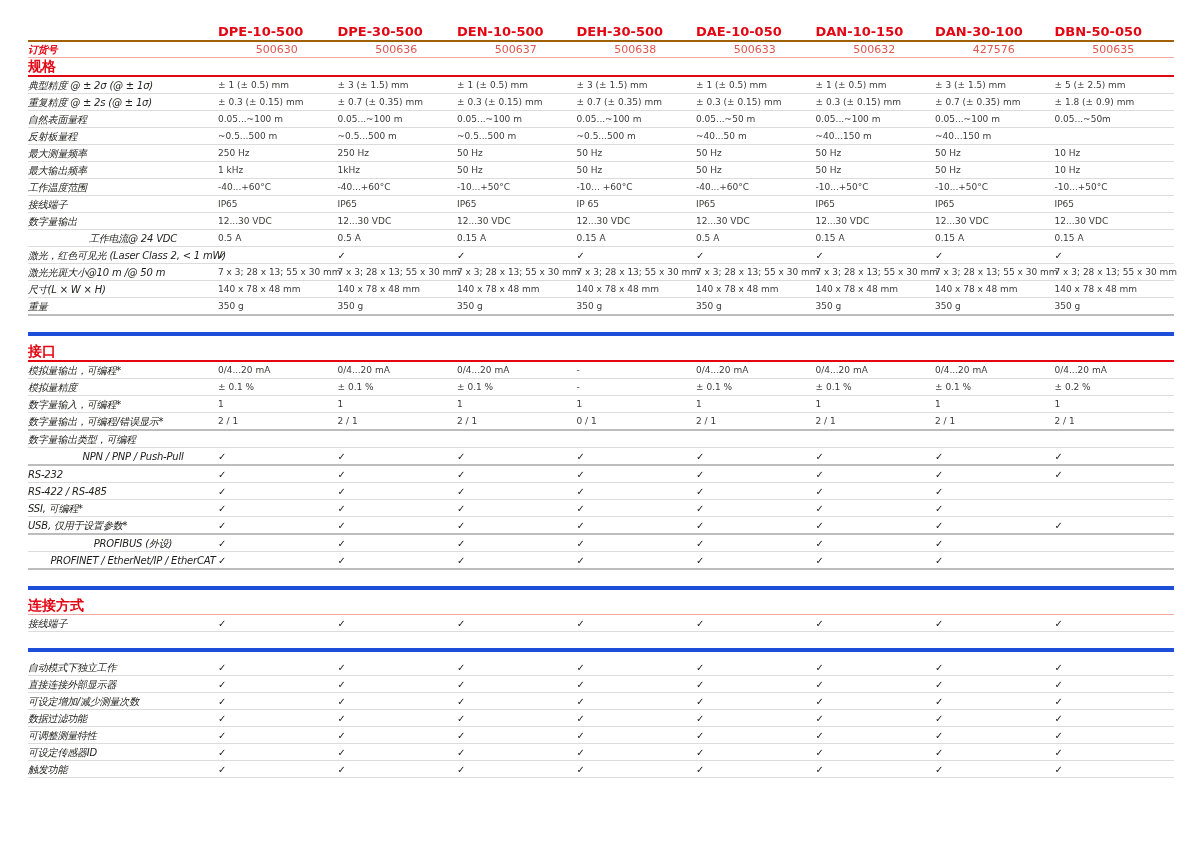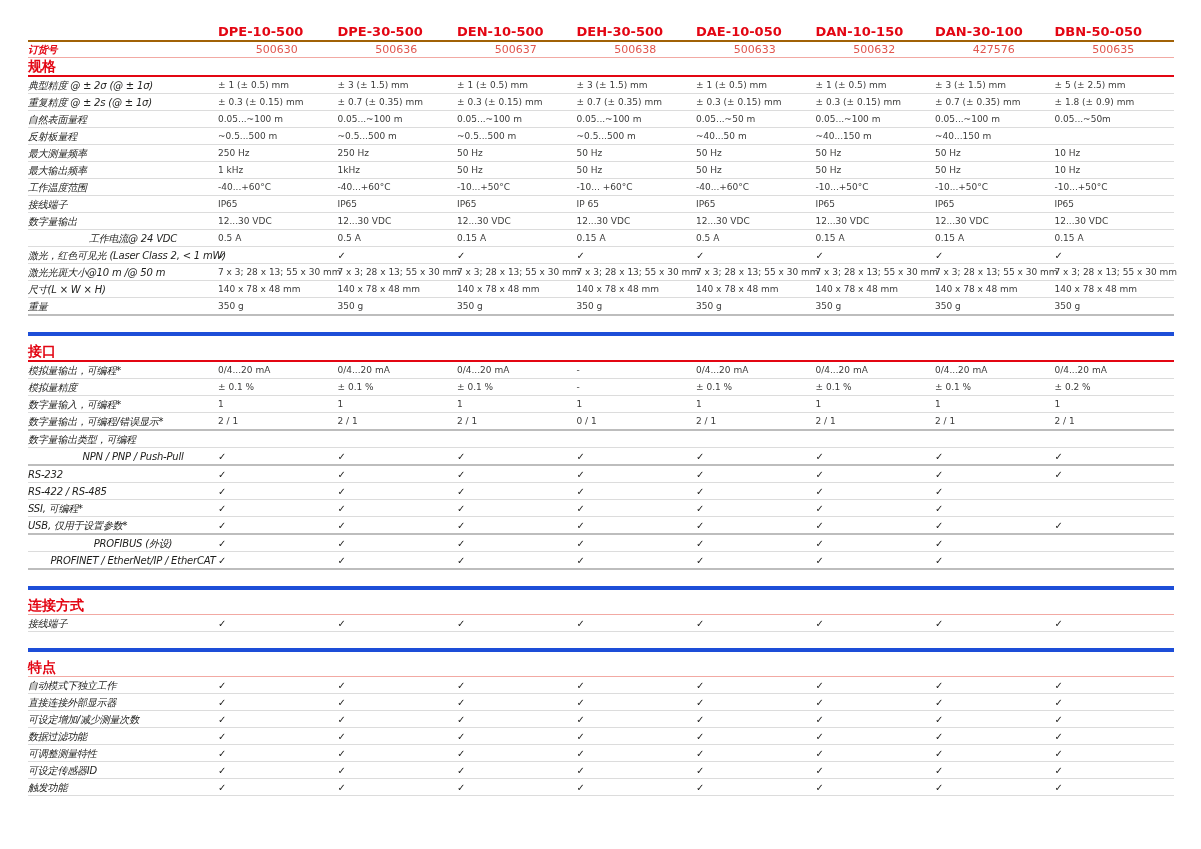--- a/index.html
+++ b/index.html
@@ -350,21 +350,20 @@
         <div class="cell val check">✓</div>
         <div class="cell val check">✓</div>
         <div class="cell val check">✓</div>
         <div class="cell val check">✓</div>
         <div class="cell val check">✓</div>
         <div class="cell val check">✓</div>
         <div class="cell val check">✓</div>
       </div>
     </div>
     <div class="section sec-gap sec-soft">
-      <div class="sec-title">特点</div>
       <div class="row">
         <div class="cell lbl">自动模式下独立工作</div>
         <div class="cell val check">✓</div>
         <div class="cell val check">✓</div>
         <div class="cell val check">✓</div>
         <div class="cell val check">✓</div>
         <div class="cell val check">✓</div>
         <div class="cell val check">✓</div>
         <div class="cell val check">✓</div>
         <div class="cell val check">✓</div>

